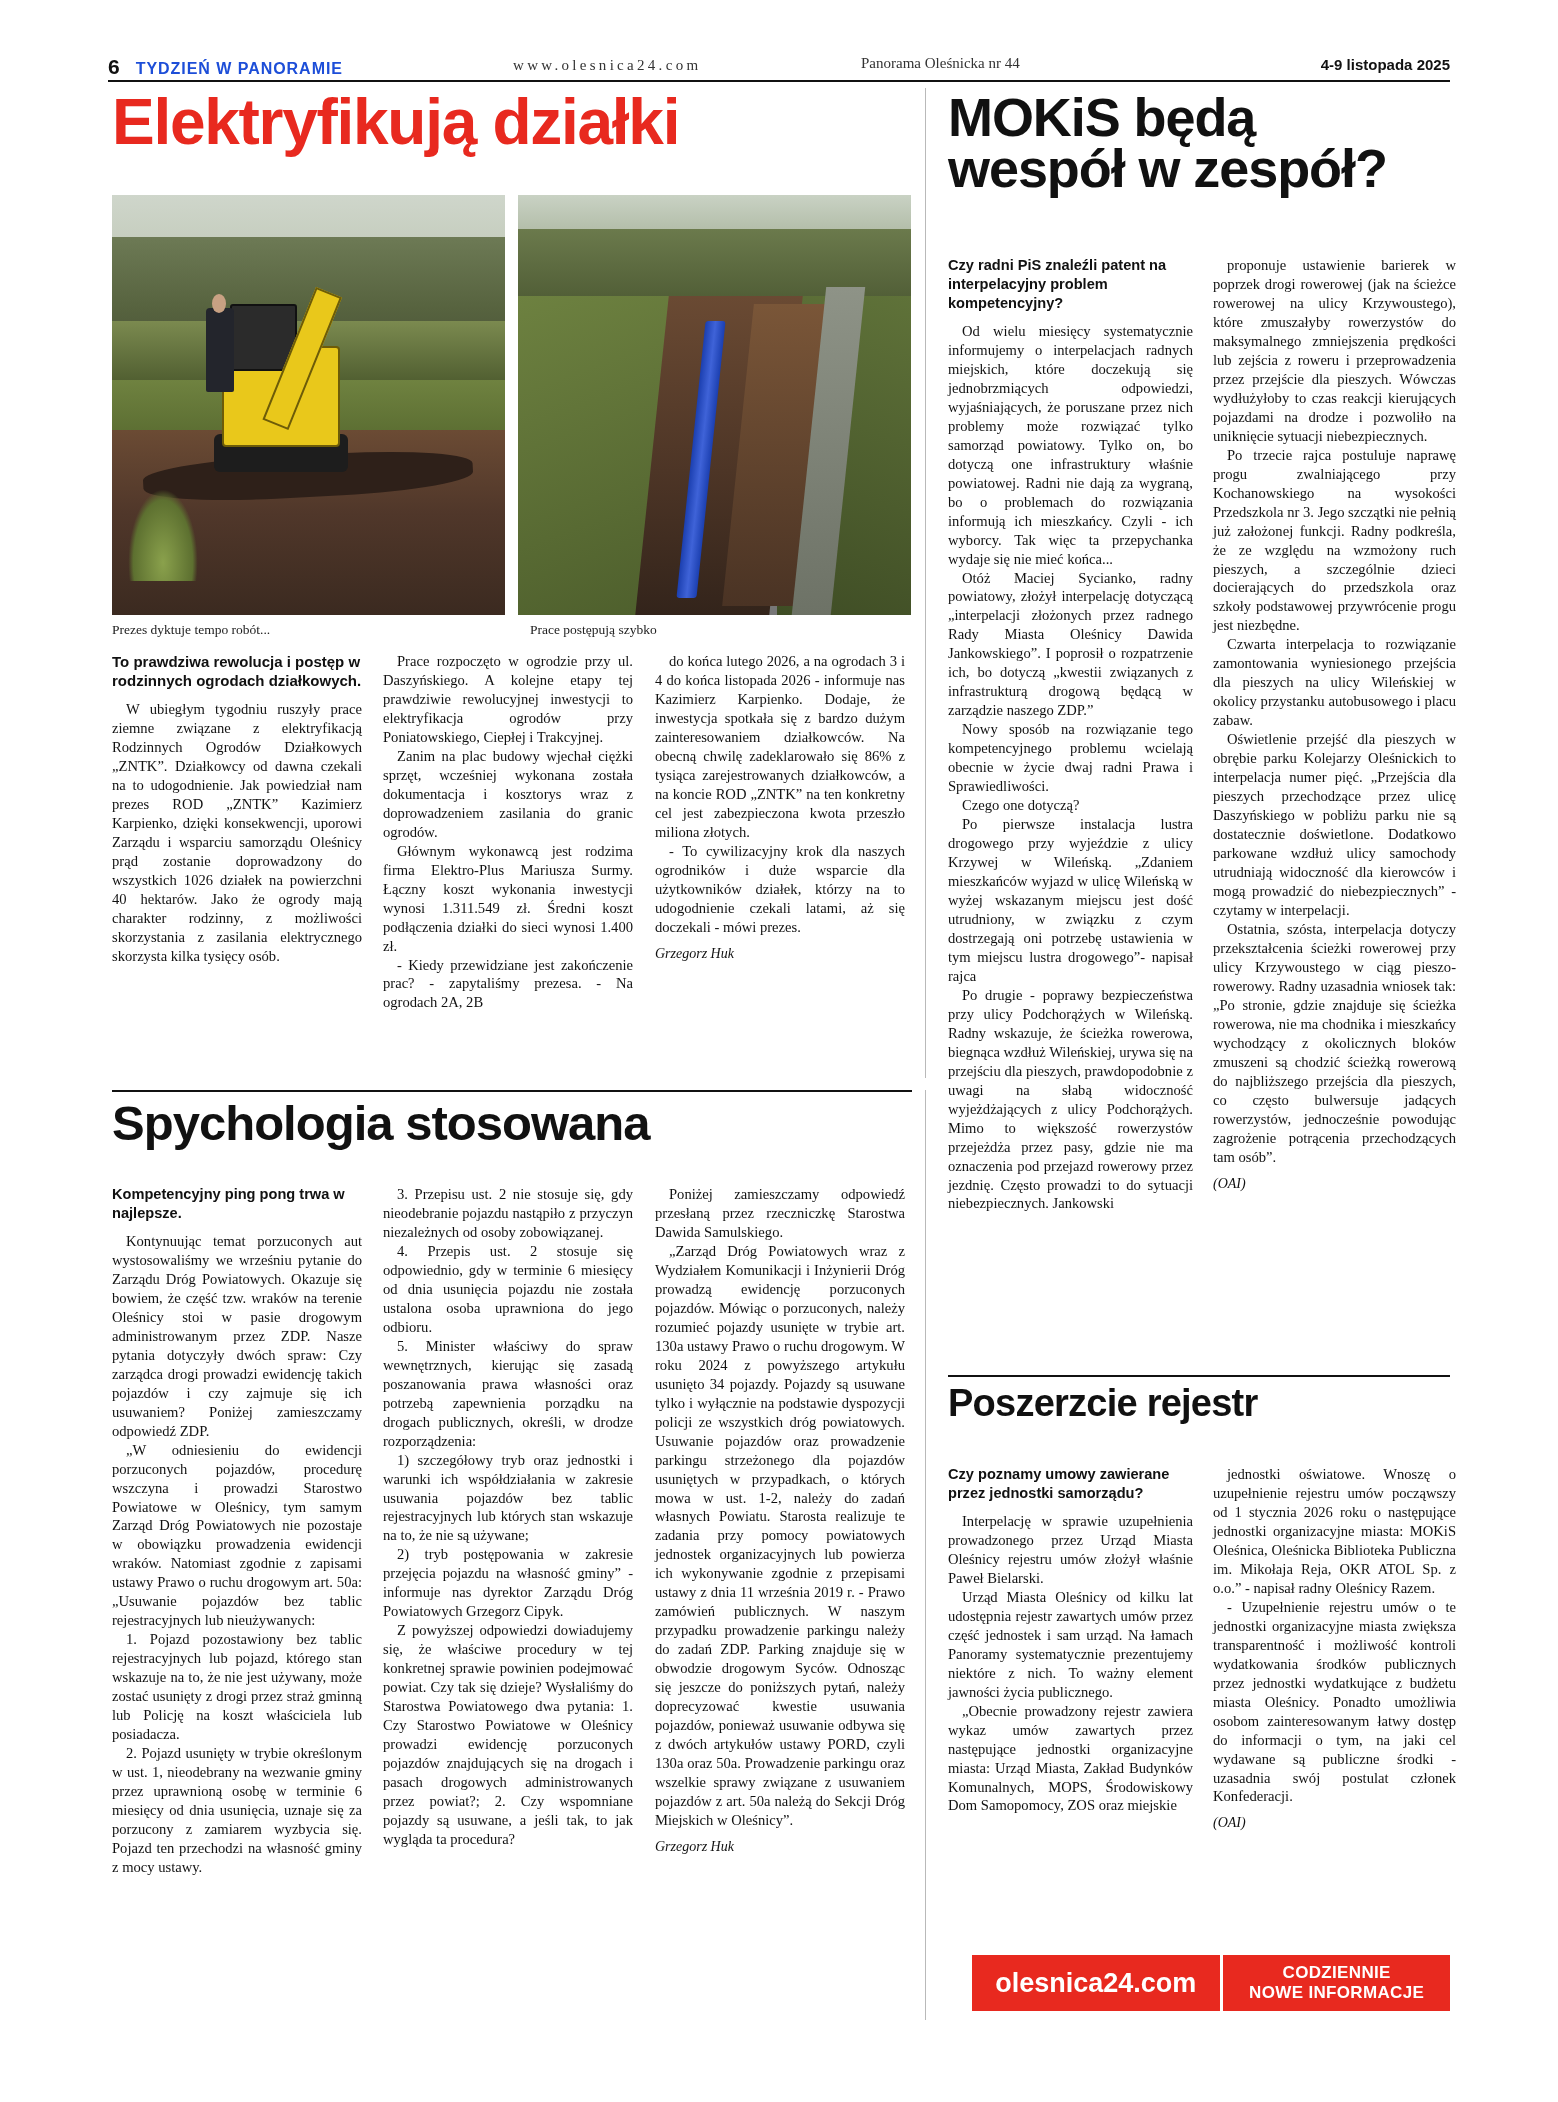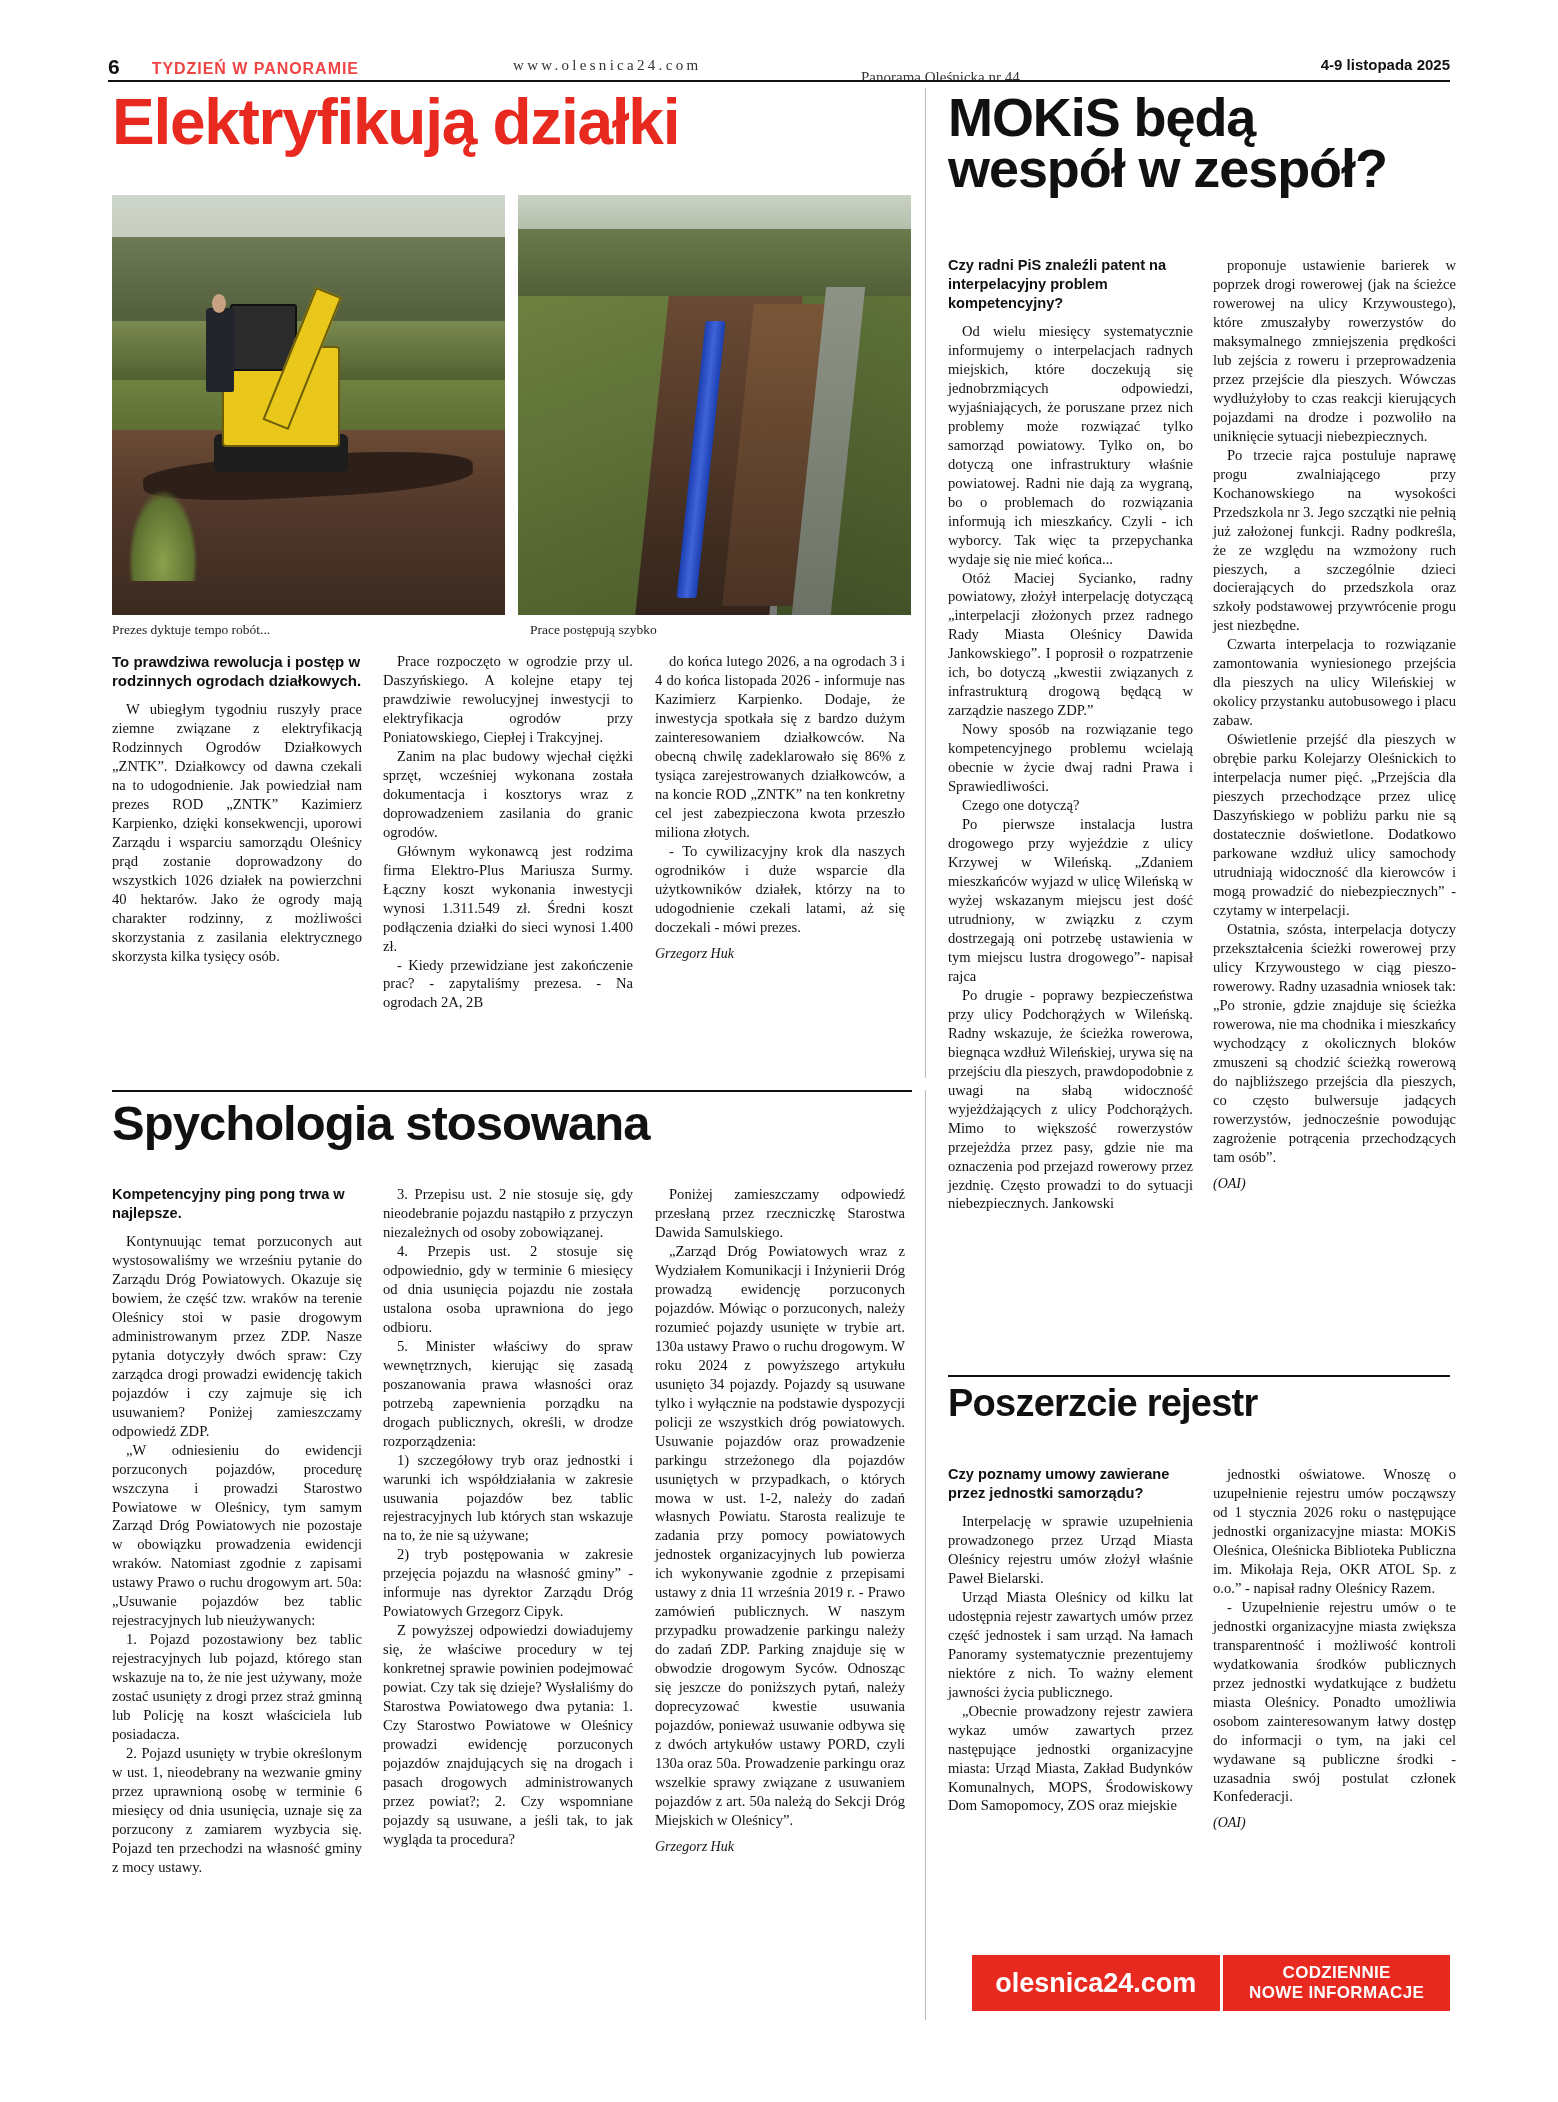--- a/index.html
+++ b/index.html
@@ -28,31 +28,30 @@
     left: 108px; top: 55px; width: 1342px;
     display: flex; align-items: baseline;
     font-family: "Liberation Sans", sans-serif;
   }
   .mh-pageno {
     font-size: 21px; font-weight: bold; color: #111;
     margin-right: 16px;
   }
   .mh-section {
     font-size: 16px; font-weight: bold; letter-spacing: .06em;
-    color: #ef4444;
-    margin-left: 16px;
+    color: #1d4ed8;
   }
   .mh-url {
     font-size: 15px; letter-spacing: .22em; color: #333;
     position: absolute; left: 405px; top: 2px;
     font-family: "Liberation Serif", serif;
   }
   .mh-paper {
     font-size: 15px; color: #333;
-    position: absolute; left: 753px; top: 14px;
+    position: absolute; left: 753px; top: 0;
     font-family: "Liberation Serif", serif;
   }
   .mh-date {
     font-size: 15px; font-weight: bold; color: #111;
     position: absolute; right: 0; top: 1px;
     font-family: "Liberation Sans", sans-serif;
   }
   .mh-rule {
     position: absolute; left: 108px; top: 80px; width: 1342px;
     height: 2px; background: #111;

